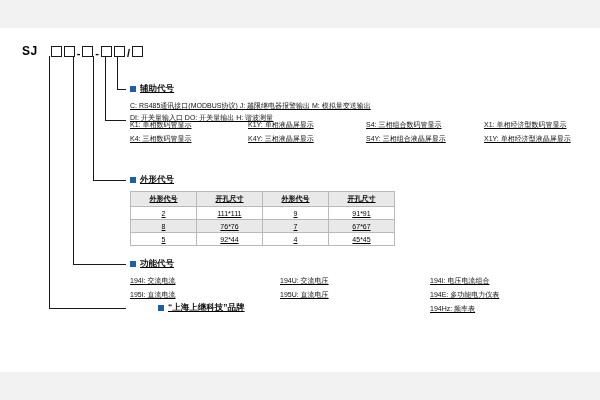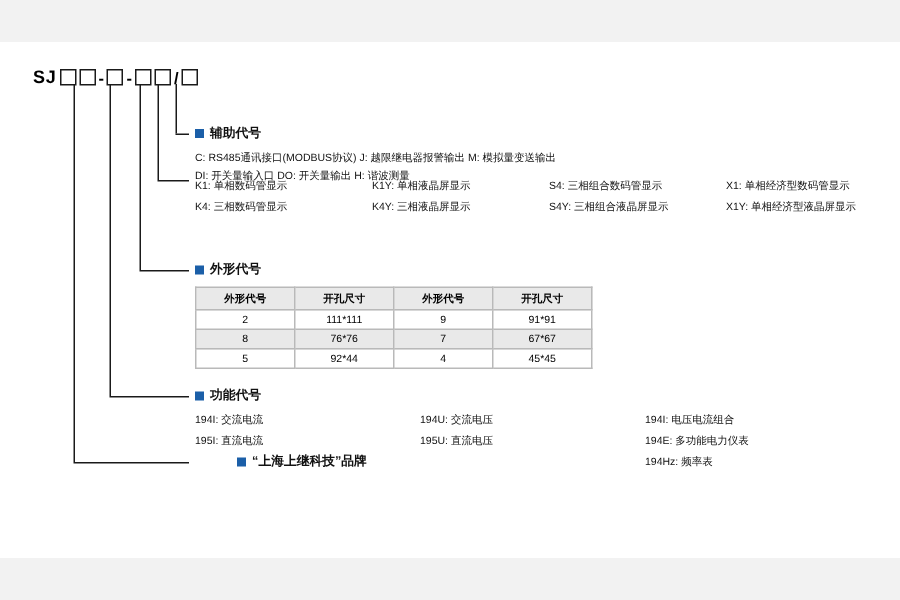--- a/index.html
+++ b/index.html
@@ -11,34 +11,34 @@
     color:#000;
     position:relative;
     overflow:hidden;
   }
   .bandTop{position:absolute;left:0;top:0;width:600px;height:28px;background:#f2f2f2;}
   .bandBottom{position:absolute;left:0;bottom:0;width:600px;height:28px;background:#f2f2f2;}
   .canvas{position:absolute;left:0;top:28px;width:600px;height:344px;background:#fff;}
 
   
   #modelcode{position:absolute;left:22px;top:44px;display:flex;align-items:flex-end;gap:2px;}
-  #modelcode .sj{font-size:12px;font-weight:bold;letter-spacing:0.5px;margin-right:0;}
+  #modelcode .sj{font-size:12px;font-weight:bold;letter-spacing:0.5px;margin-right:11px;}
   #modelcode .box{
     width:11px;height:11px;border:1px solid #1a1a1a;box-sizing:border-box;background:#fff;
     margin-bottom:1px;
   }
   #modelcode .dash{font-size:11px;font-weight:bold;margin-bottom:-1px;}
   #modelcode .slash{font-size:11px;font-weight:bold;margin-bottom:-1px;}
 
   
   .vline{position:absolute;width:1px;background:#1a1a1a;}
   .hline{position:absolute;height:1px;background:#1a1a1a;}
 
   
-  .sec{position:absolute;}
+  .sec{position:absolute;text-decoration:underline;}
   .sec-title{display:flex;align-items:center;gap:4px;font-size:8.5px;font-weight:bold;color:#111;}
   .sq{width:6px;height:6px;background:#1b5fa8;display:inline-block;}
   .sec-body{margin-top:5px;line-height:12px;font-size:7px;color:#111;}
   .sec-body .row{white-space:nowrap;}
 
   
   table.dims{border-collapse:collapse;font-size:7px;margin-top:5px;}
   table.dims th,table.dims td{
     border:1px solid #b9b9b9;
     padding:2px 0;

